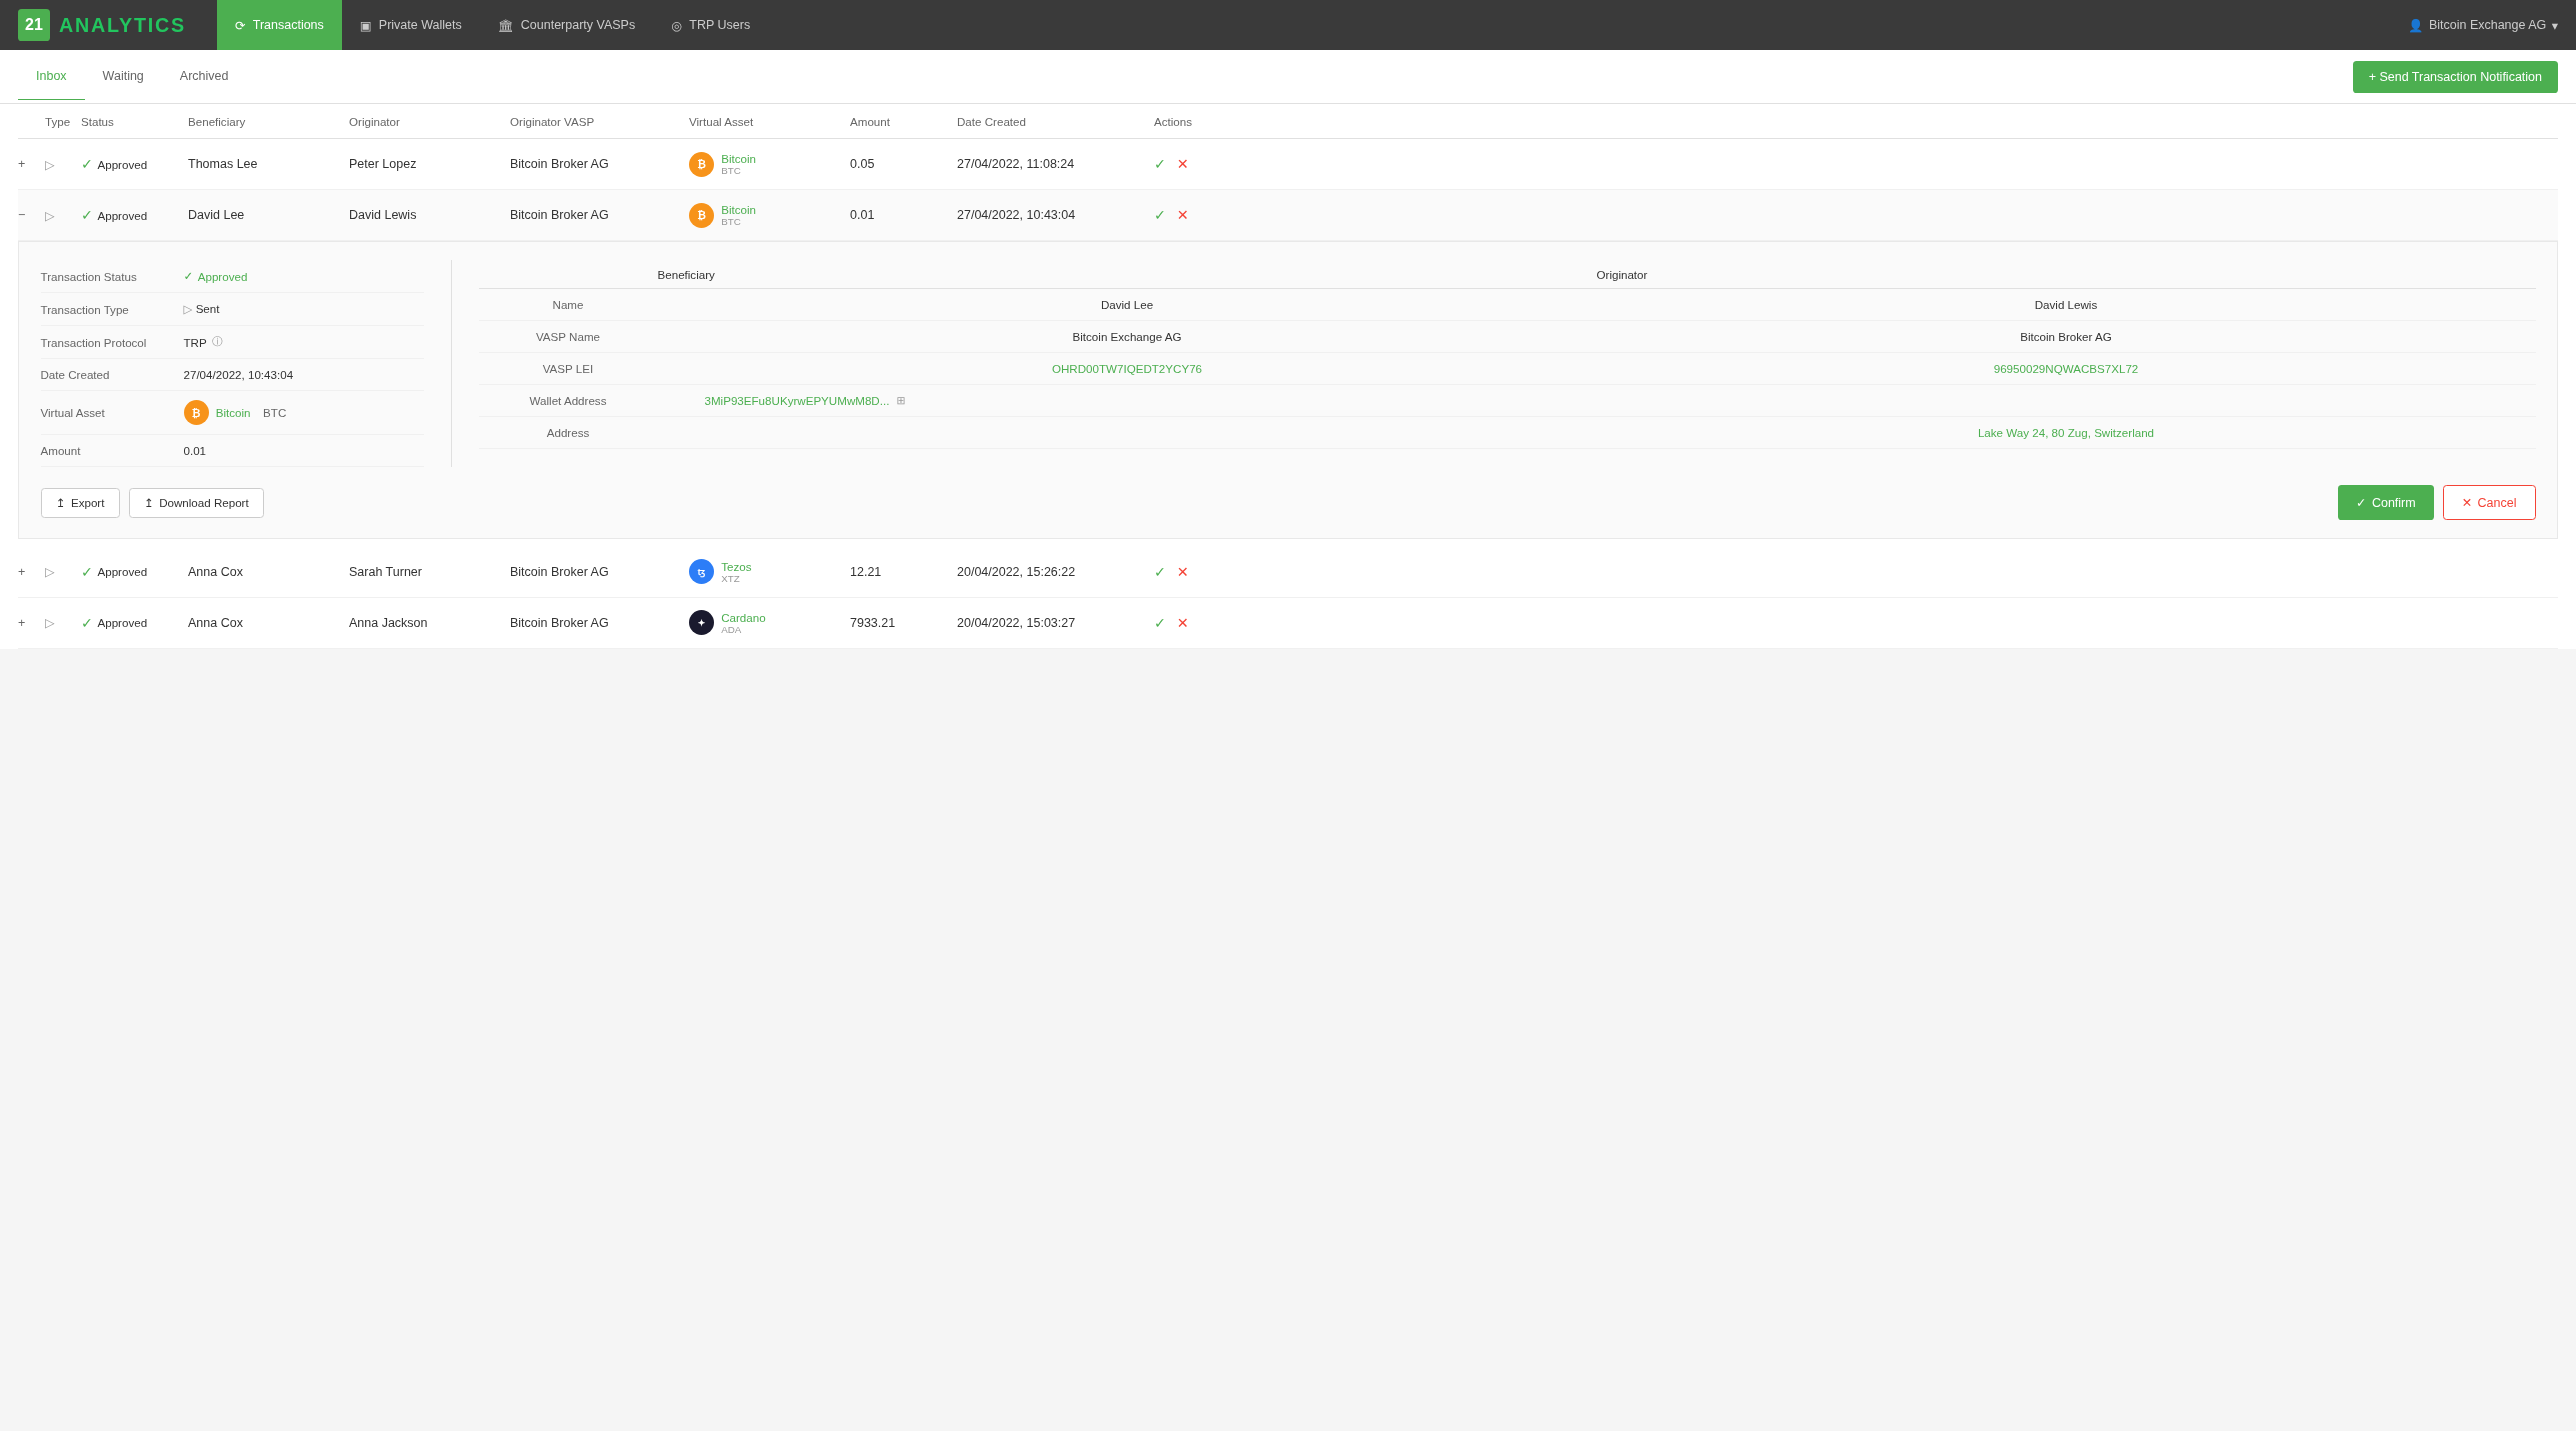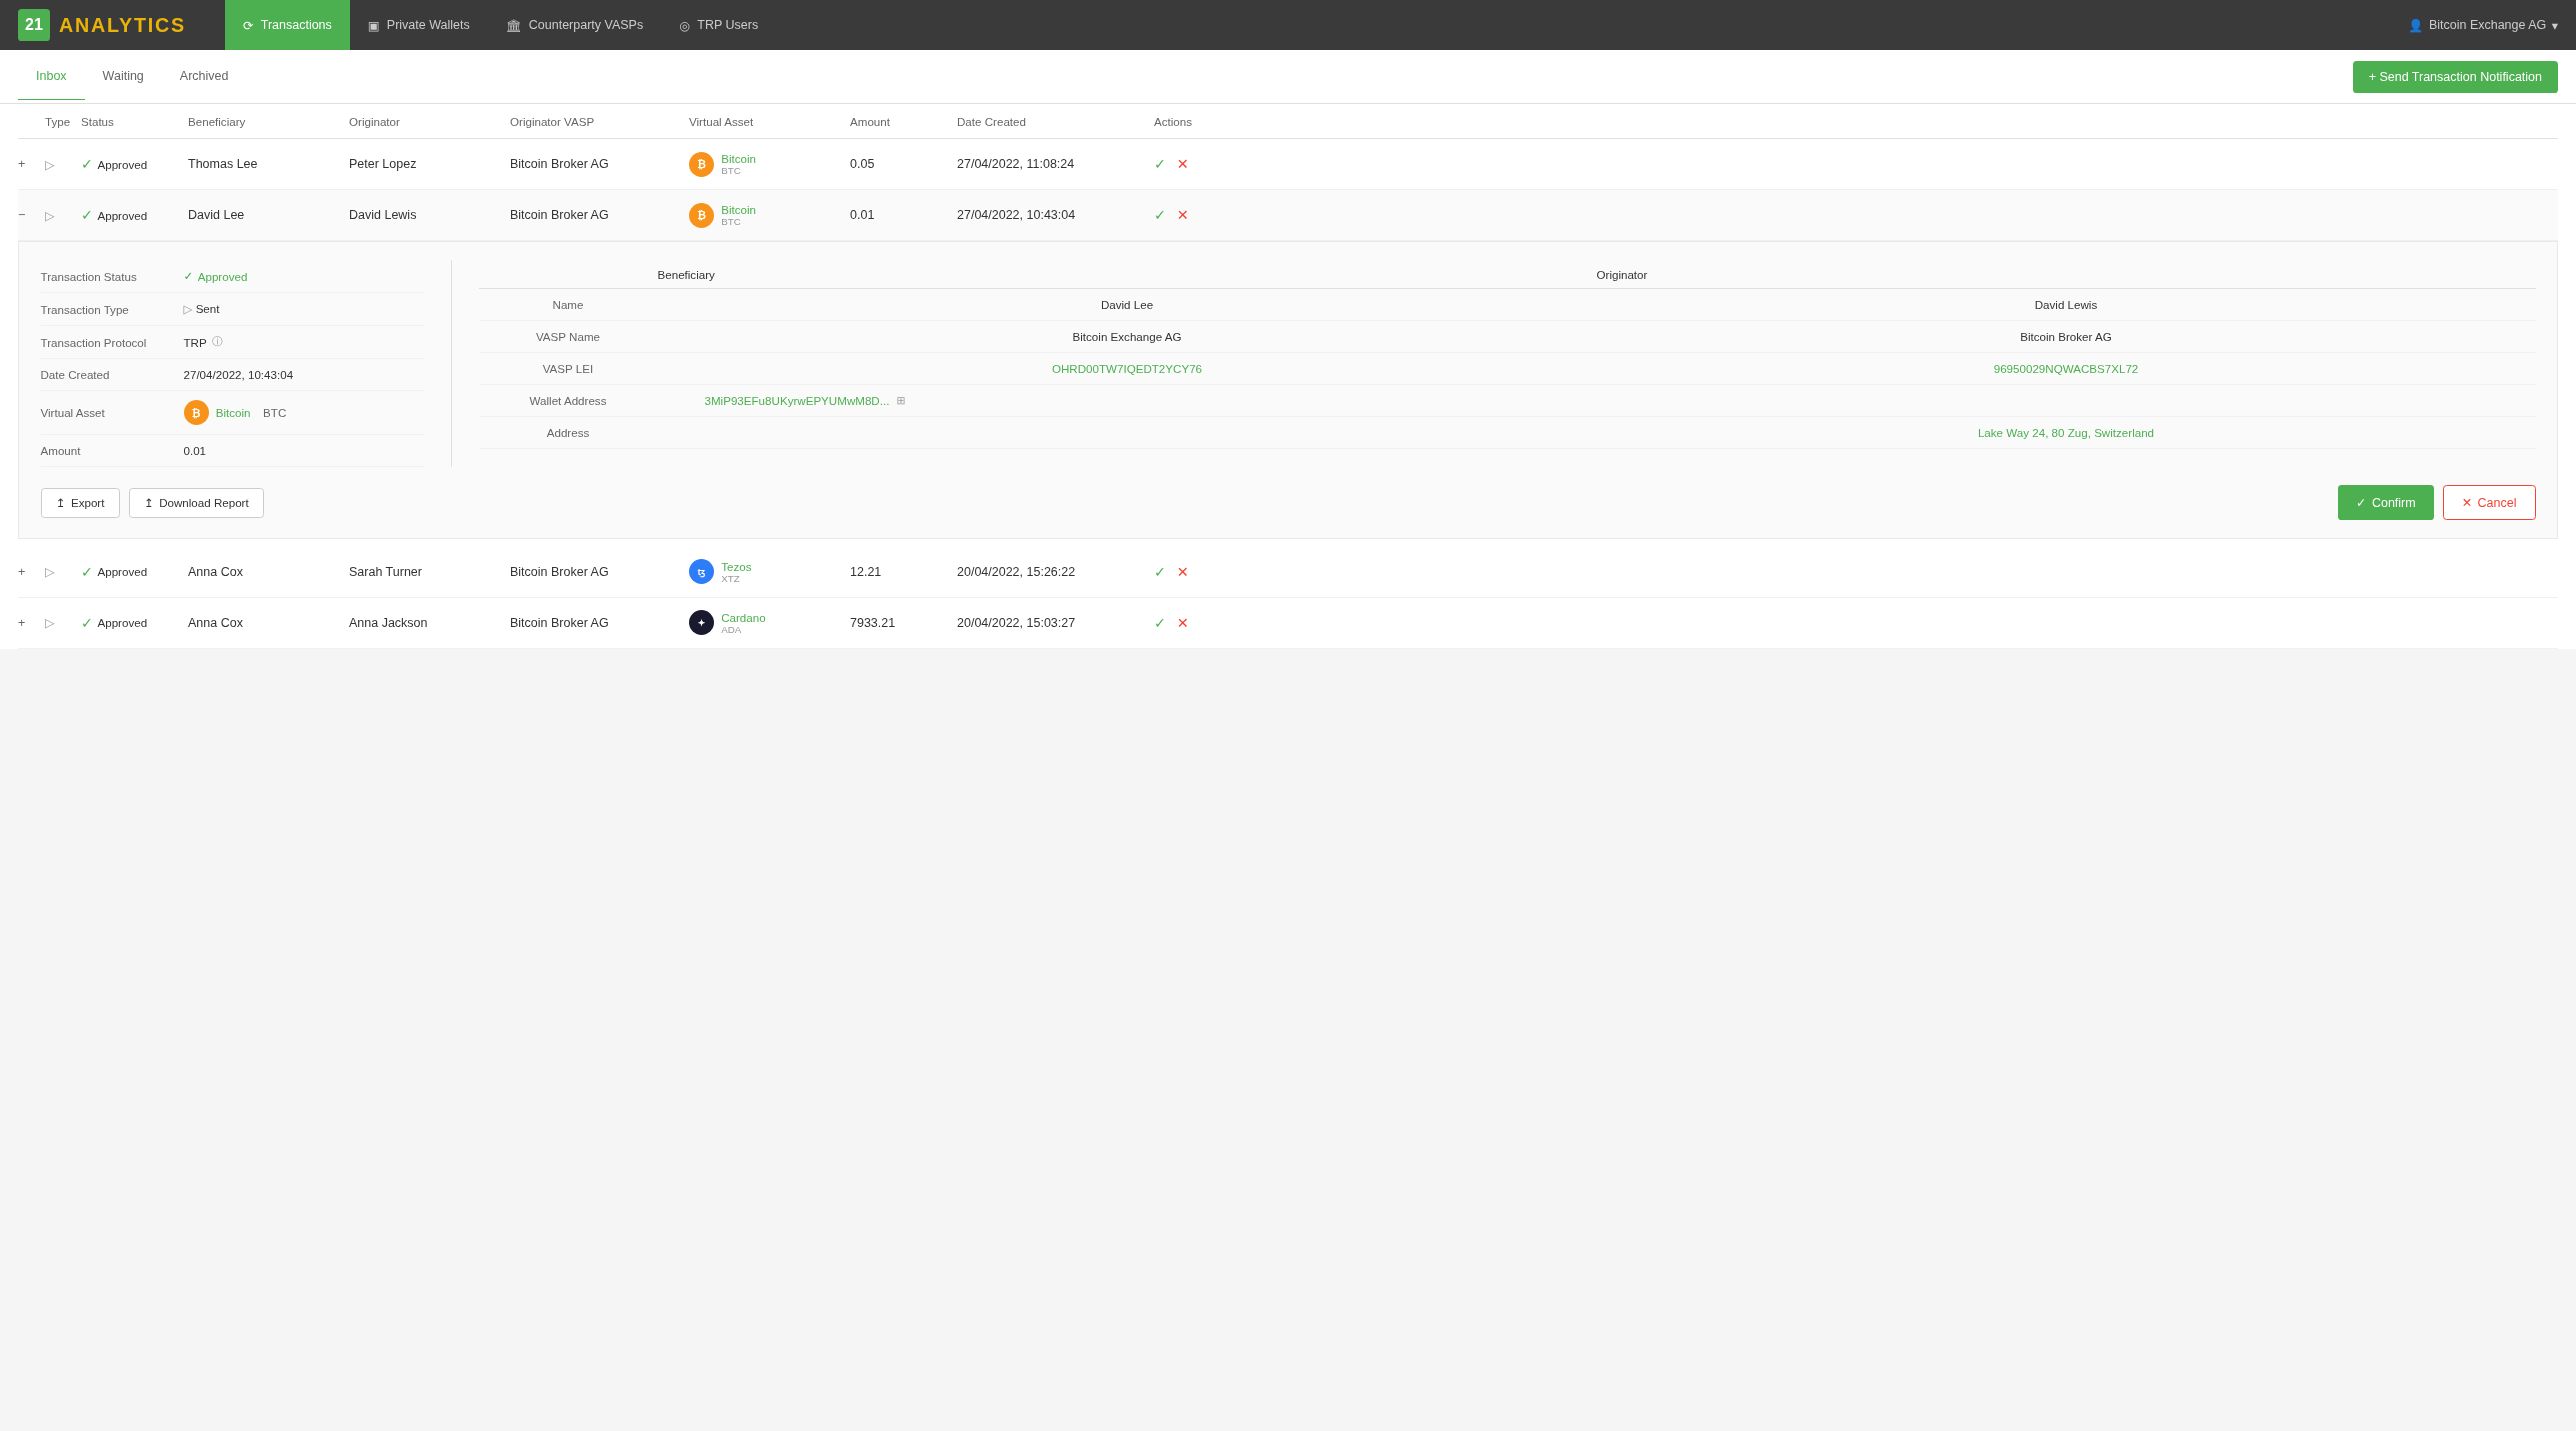--- a/index.html
+++ b/index.html
@@ -5,42 +5,42 @@
     * { box-sizing: border-box; margin: 0; padding: 0; }
     body { font-family: -apple-system, BlinkMacSystemFont, 'Segoe UI', sans-serif; font-size: 12.5px; background: #f5f5f5; color: #333; }
 
     
     .top-nav {
       background: #3a3a3a;
       display: flex;
       align-items: center;
       height: 50px;
       padding: 0 18px;
-      gap: 12px;
+      gap: 4px;
     }
     .logo-area {
       display: flex;
       align-items: center;
       gap: 9px;
       margin-right: 27px;
     }
     .logo-box {
       background: #4caf50;
       color: white;
       font-weight: bold;
       font-size: 16px;
       width: 32px;
       height: 32px;
       display: flex;
       align-items: center;
       justify-content: center;
       border-radius: 3.6px;
     }
     .logo-text {
-      color: #eab308;
+      color: #22c55e;
       font-size: 19.7px;
       font-weight: 700;
       letter-spacing: 1.8px;
     }
     .nav-items {
       display: flex;
       align-items: center;
       flex: 1;
       gap: 0;
     }

